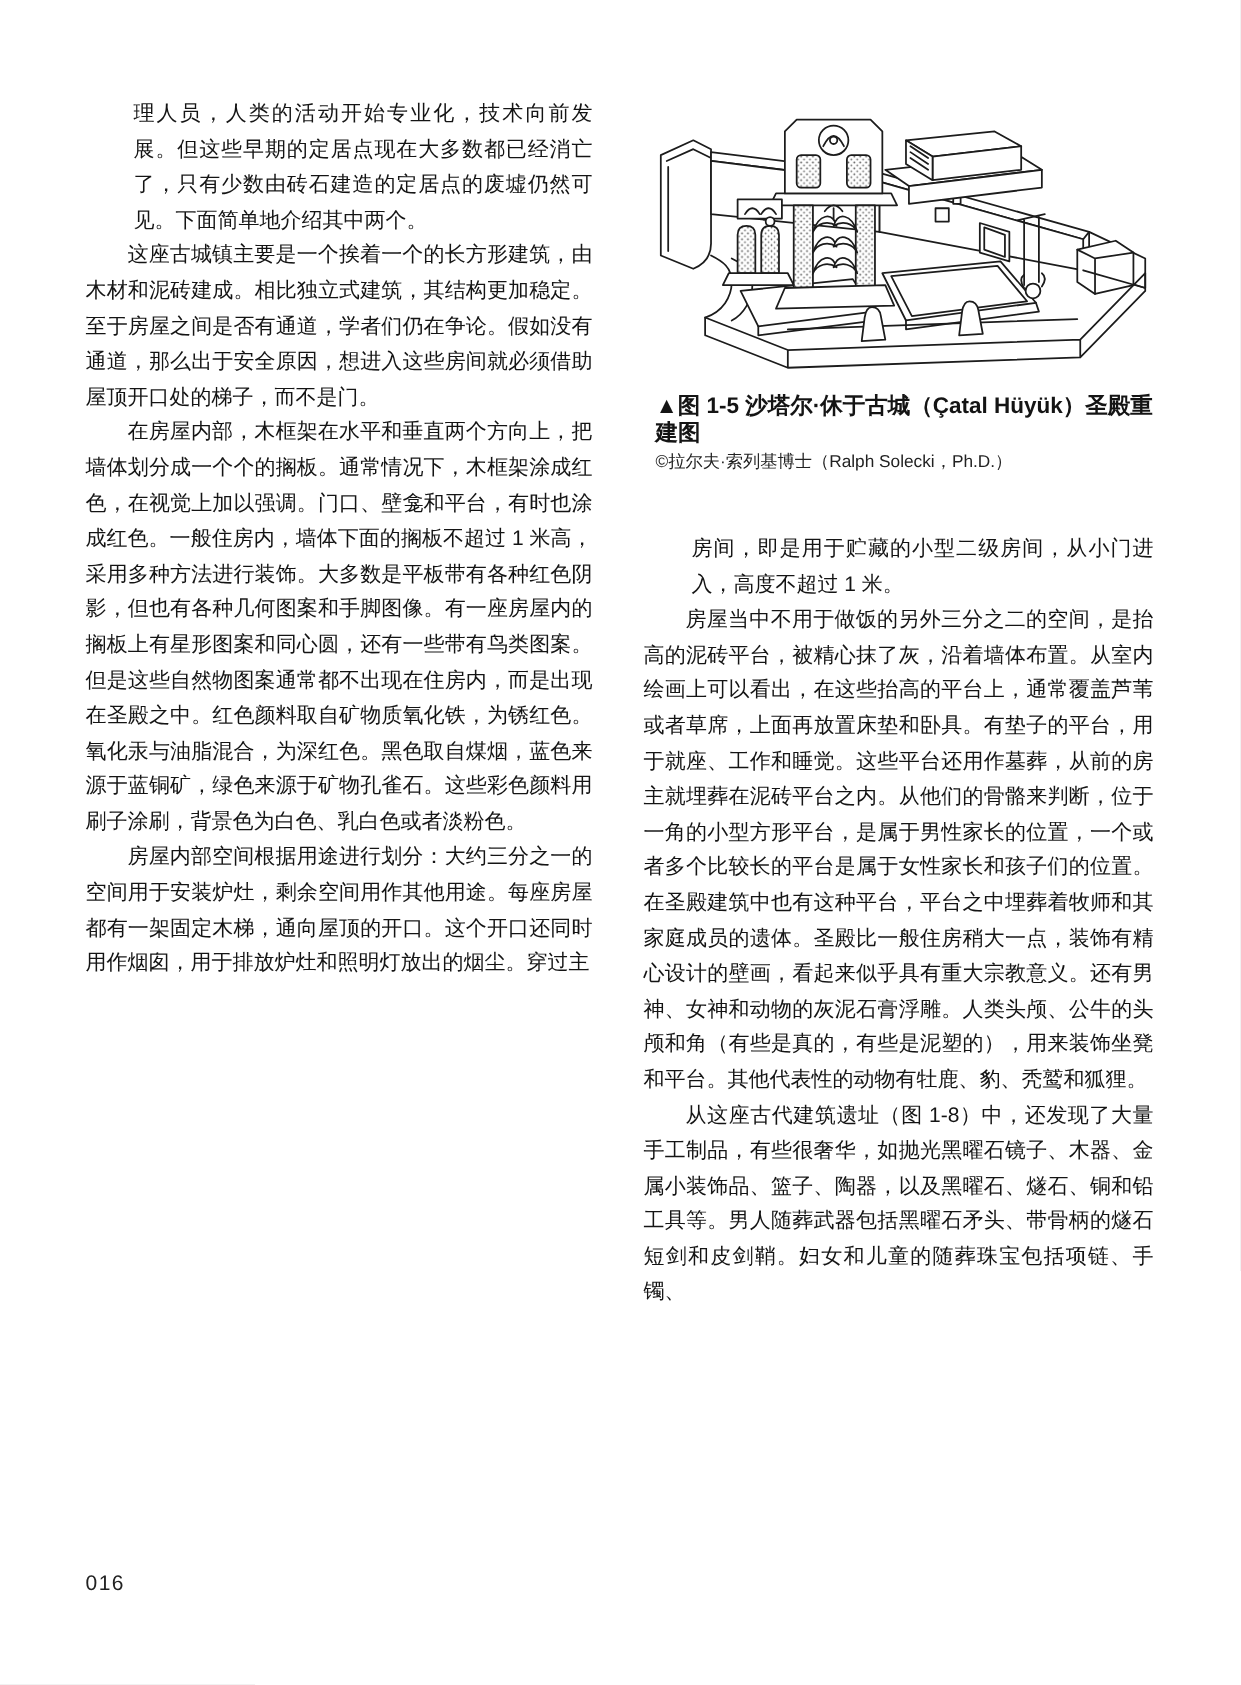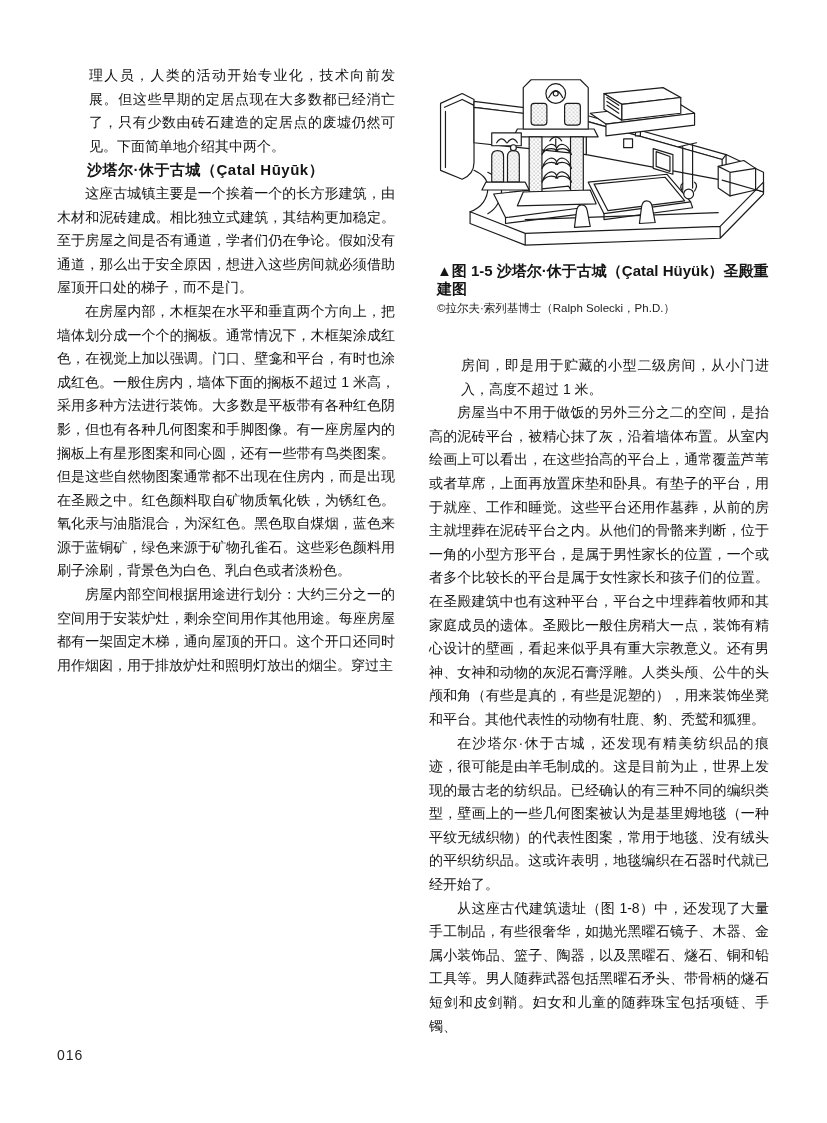--- a/index.html
+++ b/index.html
@@ -33,21 +33,20 @@
     position:absolute;left:57px;top:1047px;font-size:14px;letter-spacing:1px;color:#222;
   }
 </style>
 </head>
 <body>
 
 <div class="page">
 
   <div class="col col-left">
     <p class="cont">理人员，人类的活动开始专业化，技术向前发展。但这些早期的定居点现在大多数都已经消亡了，只有少数由砖石建造的定居点的废墟仍然可见。下面简单地介绍其中两个。</p>
-    <h2 class="section">沙塔尔·休于古城（Çatal Hūyūk）</h2>
     <p>这座古城镇主要是一个挨着一个的长方形建筑，由木材和泥砖建成。相比独立式建筑，其结构更加稳定。至于房屋之间是否有通道，学者们仍在争论。假如没有通道，那么出于安全原因，想进入这些房间就必须借助屋顶开口处的梯子，而不是门。</p>
     <p>在房屋内部，木框架在水平和垂直两个方向上，把墙体划分成一个个的搁板。通常情况下，木框架涂成红色，在视觉上加以强调。门口、壁龛和平台，有时也涂成红色。一般住房内，墙体下面的搁板不超过 1 米高，采用多种方法进行装饰。大多数是平板带有各种红色阴影，但也有各种几何图案和手脚图像。有一座房屋内的搁板上有星形图案和同心圆，还有一些带有鸟类图案。但是这些自然物图案通常都不出现在住房内，而是出现在圣殿之中。红色颜料取自矿物质氧化铁，为锈红色。氧化汞与油脂混合，为深红色。黑色取自煤烟，蓝色来源于蓝铜矿，绿色来源于矿物孔雀石。这些彩色颜料用刷子涂刷，背景色为白色、乳白色或者淡粉色。</p>
     <p>房屋内部空间根据用途进行划分：大约三分之一的空间用于安装炉灶，剩余空间用作其他用途。每座房屋都有一架固定木梯，通向屋顶的开口。这个开口还同时用作烟囱，用于排放炉灶和照明灯放出的烟尘。穿过主</p>
   </div>
 
   <div class="col col-right">
 
     <div class="figure-block">
 
       <svg class="figure-art" viewBox="0 0 350 195" xmlns="http://www.w3.org/2000/svg">
@@ -142,19 +141,18 @@
           <path d="M214 146 L212 162 L228 161 L225 145 Q224 139 219 139 Q215 139 214 146 Z" fill="#fff"></path>
         </g>
       </svg>
       <div class="fig-caption">▲图 1-5 沙塔尔·休于古城（Çatal Hüyük）圣殿重建图</div>
       <div class="fig-credit">©拉尔夫·索列基博士（Ralph Solecki，Ph.D.）</div>
     </div>
 
     <div class="right-text">
       <p class="cont">房间，即是用于贮藏的小型二级房间，从小门进入，高度不超过 1 米。</p>
       <p>房屋当中不用于做饭的另外三分之二的空间，是抬高的泥砖平台，被精心抹了灰，沿着墙体布置。从室内绘画上可以看出，在这些抬高的平台上，通常覆盖芦苇或者草席，上面再放置床垫和卧具。有垫子的平台，用于就座、工作和睡觉。这些平台还用作墓葬，从前的房主就埋葬在泥砖平台之内。从他们的骨骼来判断，位于一角的小型方形平台，是属于男性家长的位置，一个或者多个比较长的平台是属于女性家长和孩子们的位置。在圣殿建筑中也有这种平台，平台之中埋葬着牧师和其家庭成员的遗体。圣殿比一般住房稍大一点，装饰有精心设计的壁画，看起来似乎具有重大宗教意义。还有男神、女神和动物的灰泥石膏浮雕。人类头颅、公牛的头颅和角（有些是真的，有些是泥塑的），用来装饰坐凳和平台。其他代表性的动物有牡鹿、豹、秃鹫和狐狸。</p>
-      <p>在沙塔尔·休于古城，还发现有精美纺织品的痕迹，很可能是由羊毛制成的。这是目前为止，世界上发现的最古老的纺织品。已经确认的有三种不同的编织类型，壁画上的一些几何图案被认为是基里姆地毯（一种平纹无绒织物）的代表性图案，常用于地毯、没有绒头的平织纺织品。这或许表明，地毯编织在石器时代就已经开始了。</p>
       <p>从这座古代建筑遗址（图 1-8）中，还发现了大量手工制品，有些很奢华，如抛光黑曜石镜子、木器、金属小装饰品、篮子、陶器，以及黑曜石、燧石、铜和铅工具等。男人随葬武器包括黑曜石矛头、带骨柄的燧石短剑和皮剑鞘。妇女和儿童的随葬珠宝包括项链、手镯、</p>
     </div>
   </div>
 
   <div class="page-number">016</div>
 </div>
 
 </body></html>

